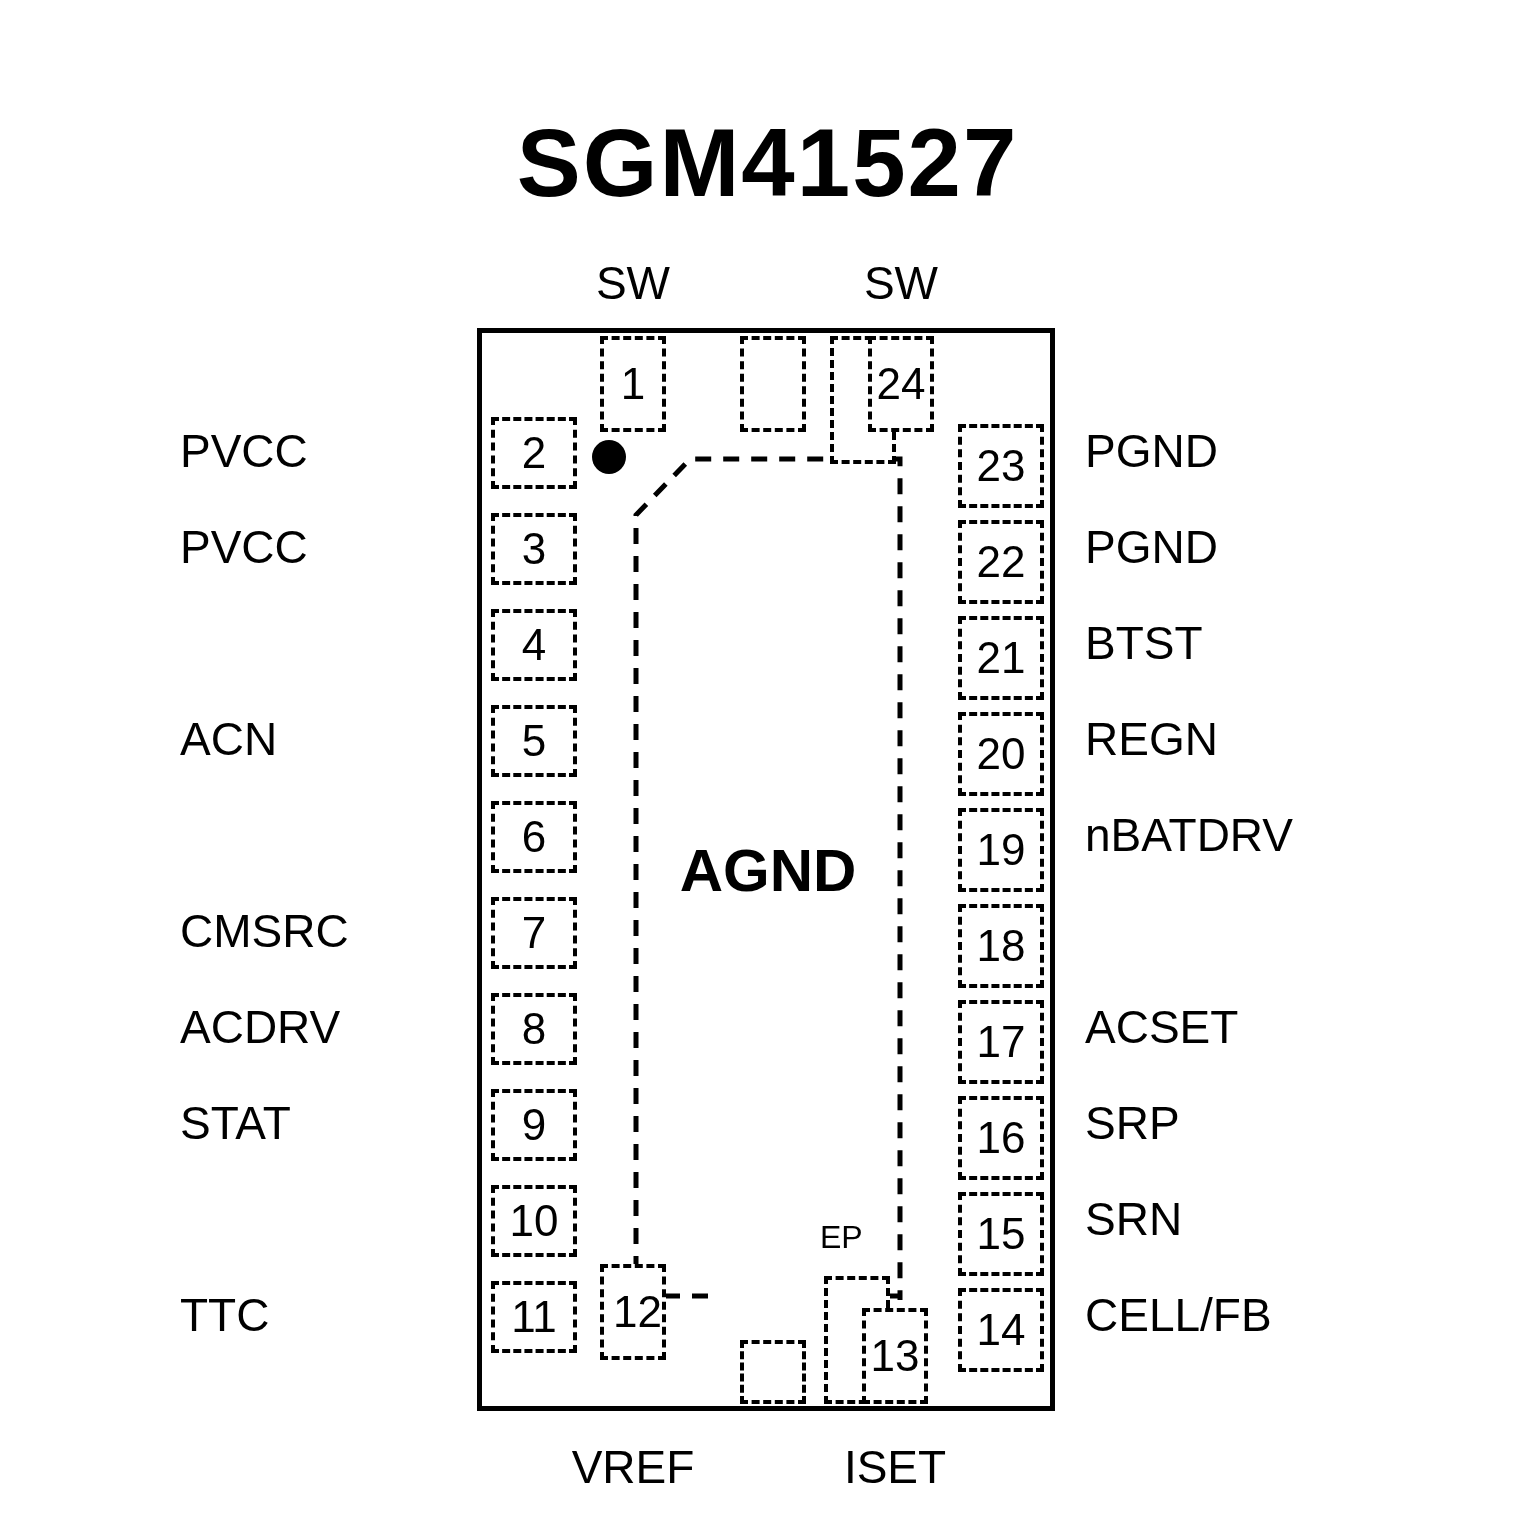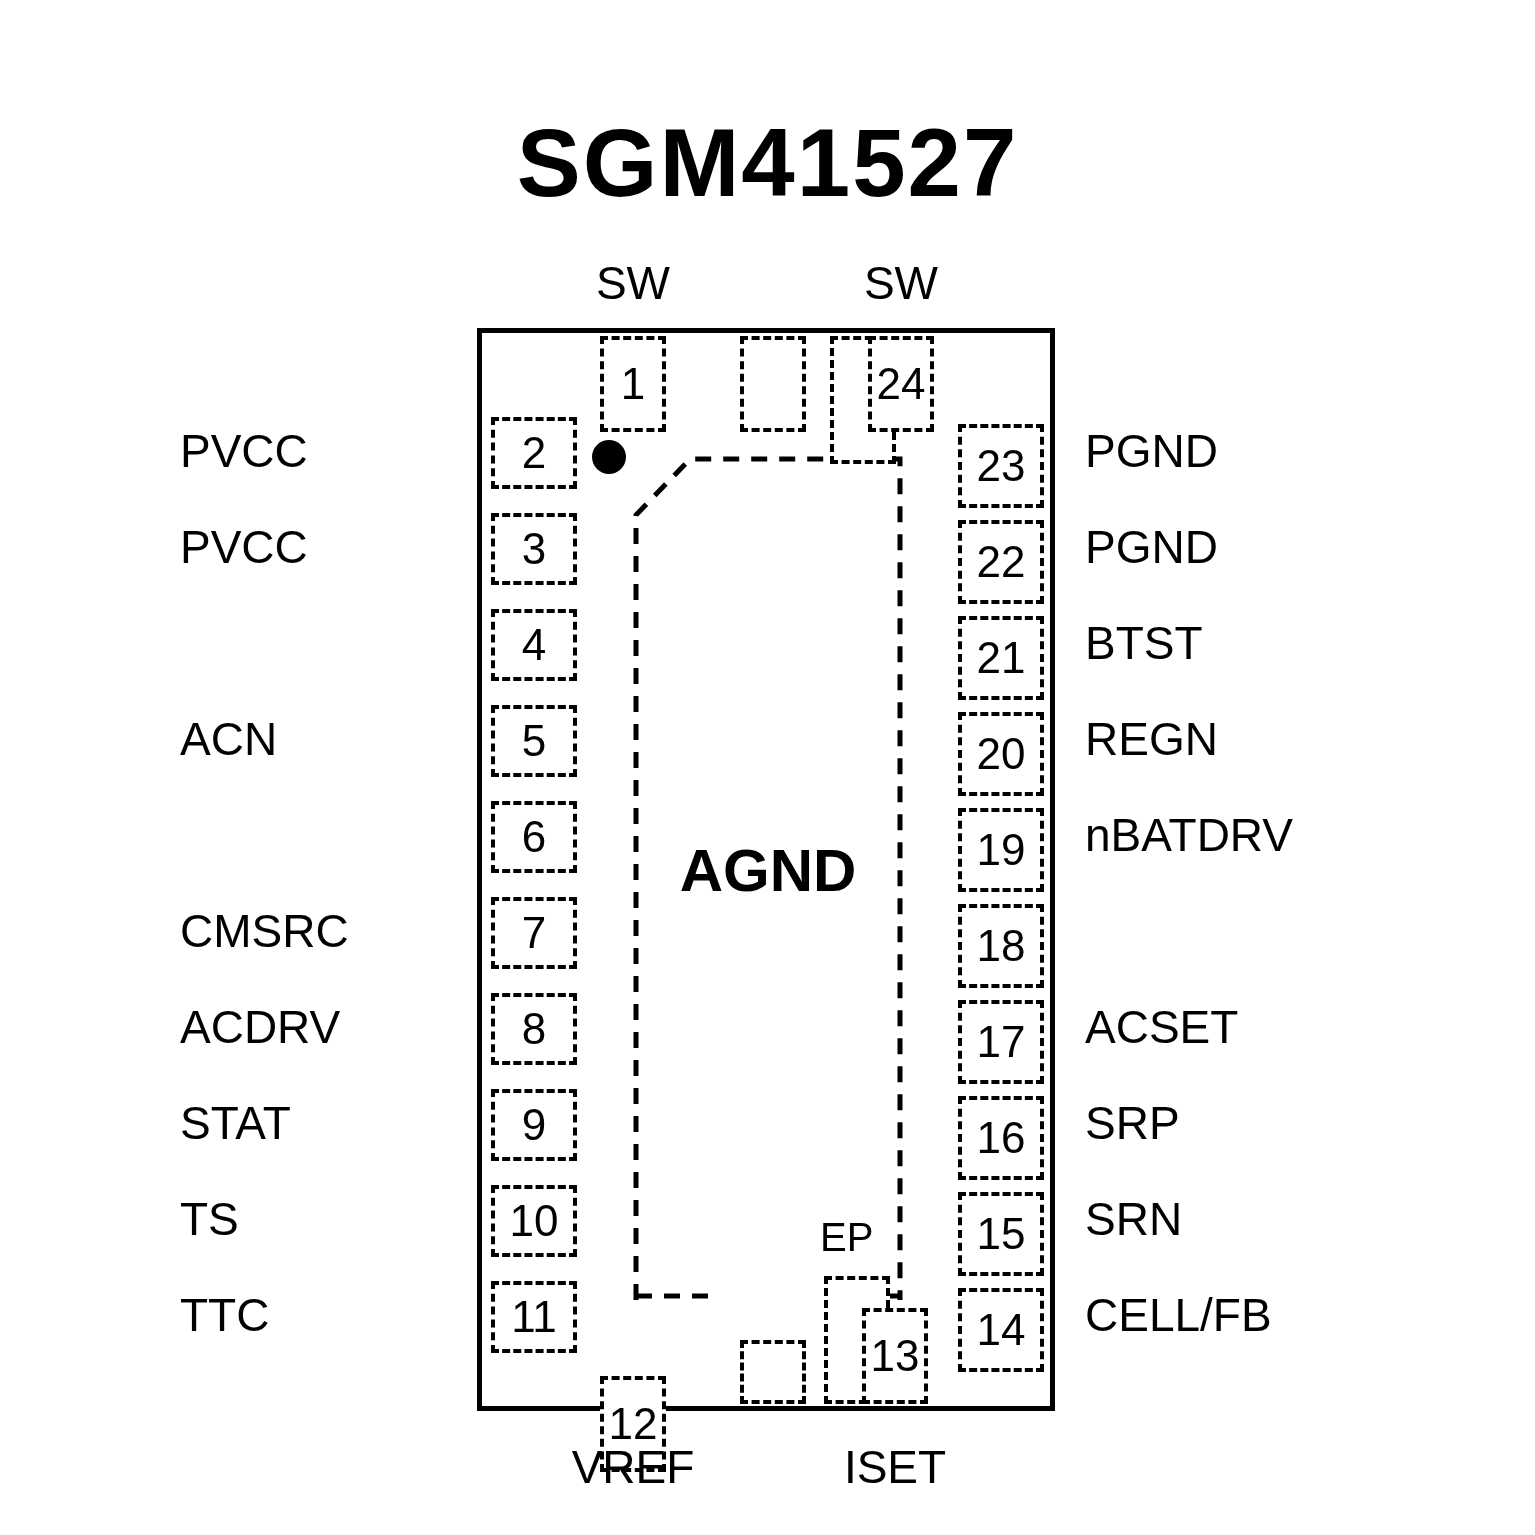--- a/index.html
+++ b/index.html
@@ -54,21 +54,21 @@
     height: 845px;
   }
   .ep-outline svg {
     display: block;
   }
 
   .ep-label {
     position: absolute;
     left: 820px;
     top: 1212px;
-    font-size: 40px;
+    font-size: 32px;
     line-height: 50px;
   }
 
   .agnd-label {
     position: absolute;
     left: 632px;
     top: 840px;
     width: 272px;
     text-align: center;
     font-size: 60px;
@@ -179,21 +179,20 @@
   <div class="pad side-left" style="left:491px; top:1281px;">
     <span>11</span>
   </div>
 
   <div class="pin-label left" style="left:180px; top:424px; width:290px;">PVCC</div>
   <div class="pin-label left" style="left:180px; top:520px; width:290px;">PVCC</div>
   <div class="pin-label left" style="left:180px; top:712px; width:290px;">ACN</div>
   <div class="pin-label left" style="left:180px; top:904px; width:290px;">CMSRC</div>
   <div class="pin-label left" style="left:180px; top:1000px; width:290px;">ACDRV</div>
   <div class="pin-label left" style="left:180px; top:1096px; width:290px;">STAT</div>
-  <div class="pin-label left" style="left:180px; top:1192px; width:290px;">TS</div>
   <div class="pin-label left" style="left:180px; top:1288px; width:290px;">TTC</div>
 
   <div class="pad side-right" style="left:958px; top:417px;">
     <span>23</span>
   </div>
   <div class="pad side-right" style="left:958px; top:513px;">
     <span>22</span>
   </div>
   <div class="pad side-right" style="left:958px; top:609px;">
     <span>21</span>
@@ -223,21 +222,21 @@
   <div class="pin-label right" style="left:1085px; top:424px;">PGND</div>
   <div class="pin-label right" style="left:1085px; top:520px;">PGND</div>
   <div class="pin-label right" style="left:1085px; top:616px;">BTST</div>
   <div class="pin-label right" style="left:1085px; top:712px;">REGN</div>
   <div class="pin-label right" style="left:1085px; top:808px;">nBATDRV</div>
   <div class="pin-label right" style="left:1085px; top:1000px;">ACSET</div>
   <div class="pin-label right" style="left:1085px; top:1096px;">SRP</div>
   <div class="pin-label right" style="left:1085px; top:1192px;">SRN</div>
   <div class="pin-label right" style="left:1085px; top:1288px;">CELL/FB</div>
 
-  <div class="pad side-bottom" style="left:600px; top:1376px;">
+  <div class="pad side-bottom" style="left:600px; top:1264px;justify-content:flex-end;">
     <span>12</span>
   </div>
   <div class="pad side-bottom blank" style="left:740px; top:1340px; height:64px;"></div>
   <div class="pad side-bottom blank" style="left:824px; top:1276px; height:128px;"></div>
   <div class="pad side-bottom" style="left:862px; top:1308px;">
     <span>13</span>
   </div>
 
   <div class="pin-label bottom" style="left:553px; top:1440px; width:160px;">VREF</div>
   <div class="pin-label bottom" style="left:815px; top:1440px; width:160px;">ISET</div>

